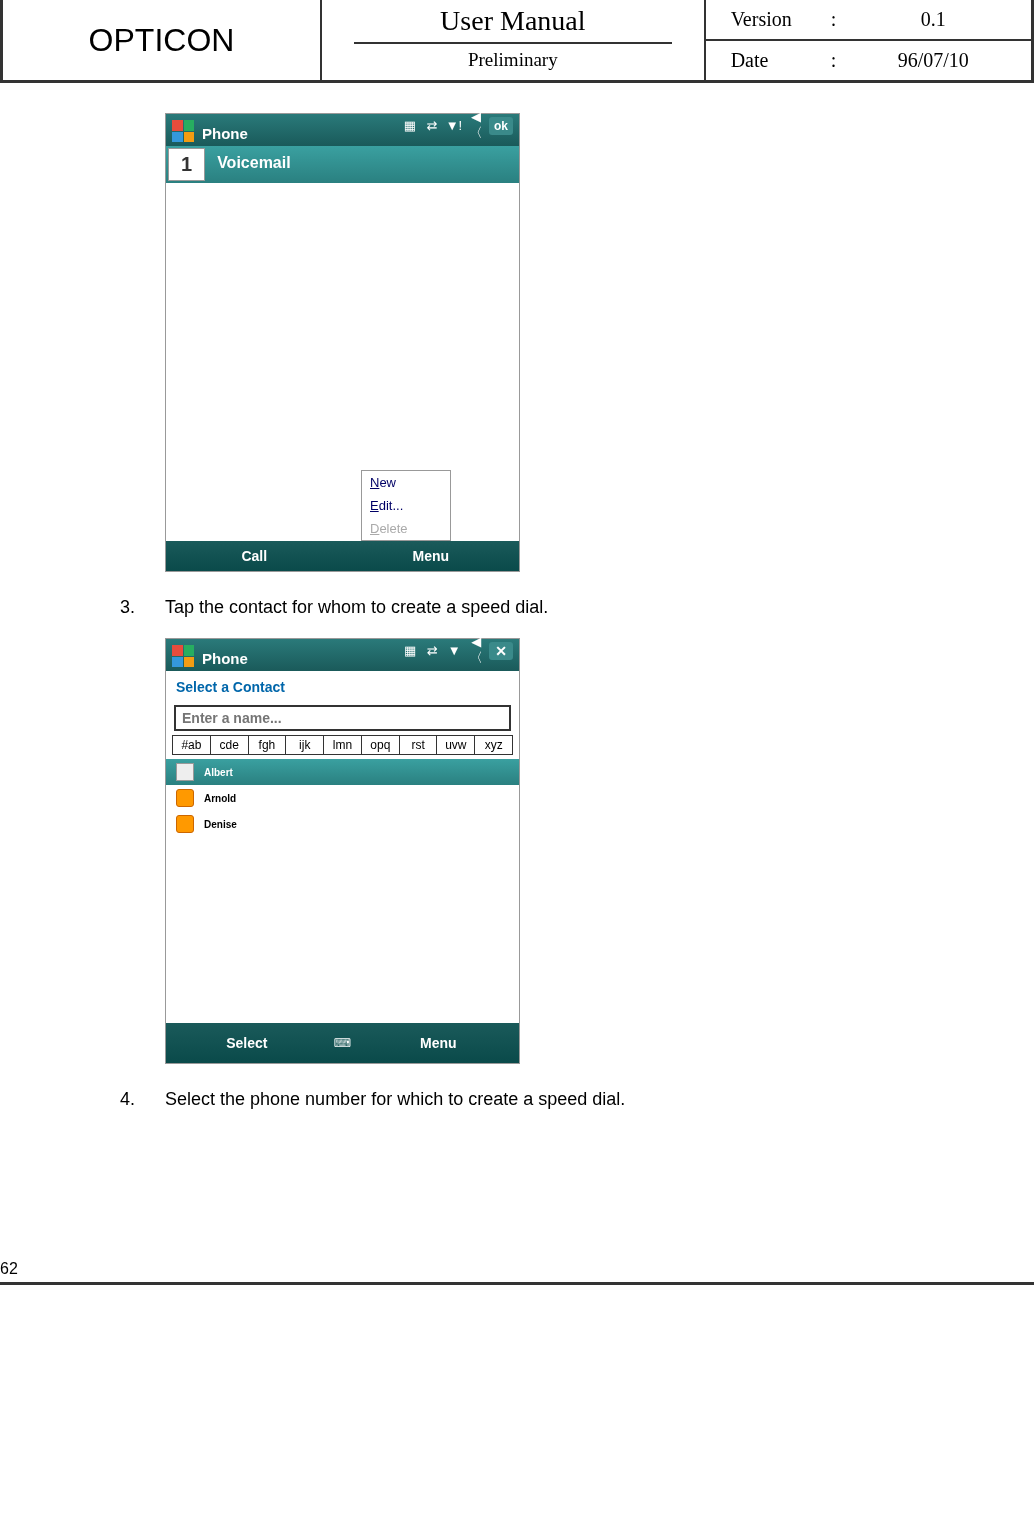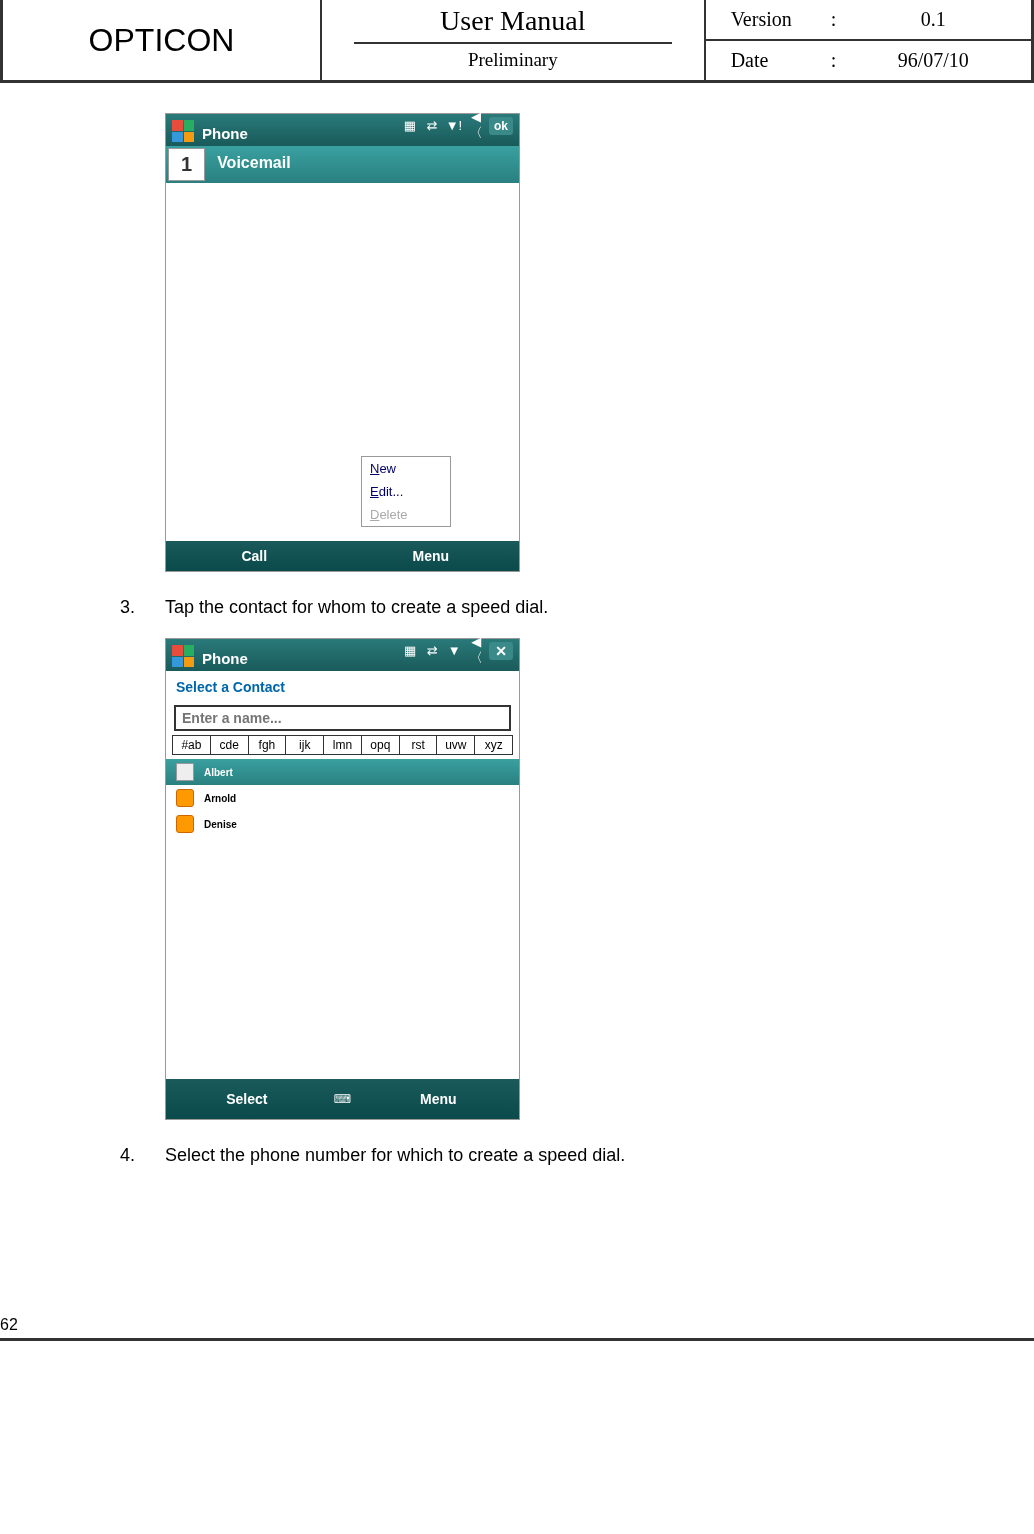--- a/index.html
+++ b/index.html
@@ -31,29 +31,29 @@
     .wm-icons { display: flex; gap: 4px; align-items: center; }
     .wm-icon { color: #fff; font-size: 13px; width: 18px; text-align: center; }
     .wm-ok { background: #3a8a8a; color: #fff; font-size: 12px; font-weight: bold; padding: 2px 5px; border-radius: 3px; }
     .wm-x { background: #3a8a8a; color: #fff; font-size: 14px; font-weight: bold; padding: 1px 6px; border-radius: 3px; }
     
     .wm-body1 { background: #fff; height: 395px; position: relative; }
     .speed-row { display: flex; background: linear-gradient(to bottom, #3aa0a0, #2a8080); align-items: stretch; }
     .speed-num { background: #fff; color: #333; font-size: 20px; font-weight: bold; padding: 4px 12px; border: 1px solid #999; margin: 2px; }
     .speed-label { color: #fff; font-weight: bold; font-size: 16px; padding: 8px 10px; }
     
-    .context-menu { position: absolute; bottom: 14px; left: 195px; background: #fff; border: 1px solid #999; width: 90px; }
+    .context-menu { position: absolute; bottom: 0; left: 195px; background: #fff; border: 1px solid #999; width: 90px; }
     .context-item { padding: 4px 8px; font-size: 13px; color: #006; }
     .context-item.disabled { color: #aaa; }
     .context-item .ul { text-decoration: underline; }
     
     .wm-bottombar { background: linear-gradient(to bottom, #1a5a5a, #0a4a4a); display: flex; height: 30px; }
     .wm-btn { flex: 1; color: #fff; font-weight: bold; font-size: 14px; display: flex; align-items: center; justify-content: center; }
     
-    .wm-body2 { background: #fff; height: 408px; }
+    .wm-body2 { background: #fff; height: 352px; }
     .select-contact { color: #0066aa; font-weight: bold; font-size: 14px; padding: 8px 10px; }
     .name-input { margin: 2px 8px; }
     .name-input-box { border: 2px solid #333; padding: 3px 6px; font-size: 14px; color: #777; font-weight: bold; width: 100%; }
     .alpha-tabs { display: flex; margin: 4px 6px; border: 1px solid #333; overflow: hidden; }
     .alpha-tab { flex: 1; text-align: center; font-size: 12px; border-right: 1px solid #333; padding: 2px 0; }
     .alpha-tab:last-child { border-right: none; }
     
     .contact-list { }
     .contact-row { display: flex; align-items: center; padding: 4px 10px; font-size: 10px; }
     .contact-row.selected { background: linear-gradient(to bottom, #3aa0a0, #2a8080); color: #fff; }

